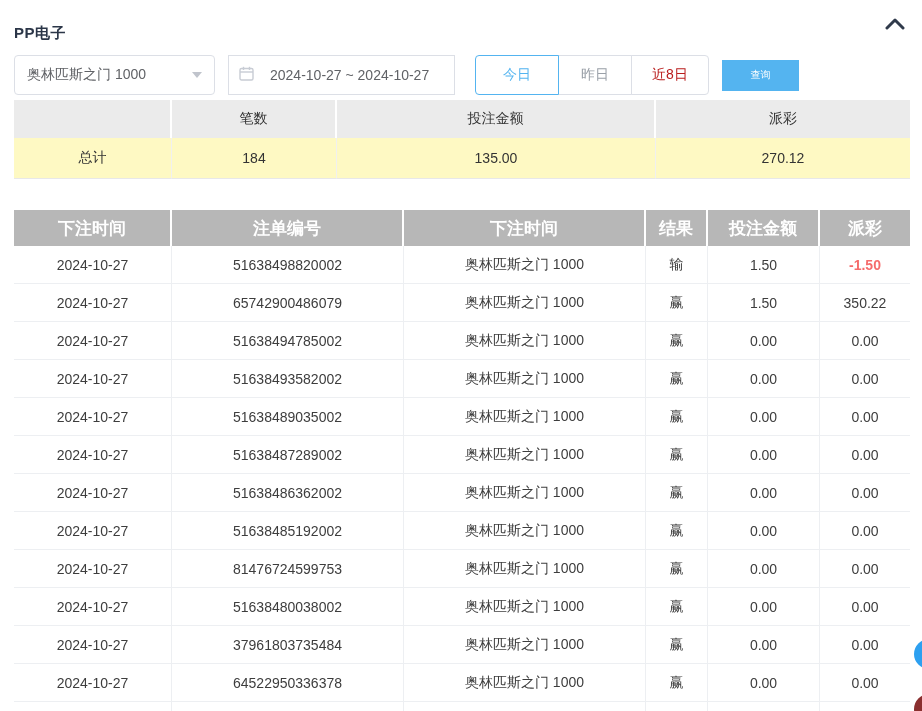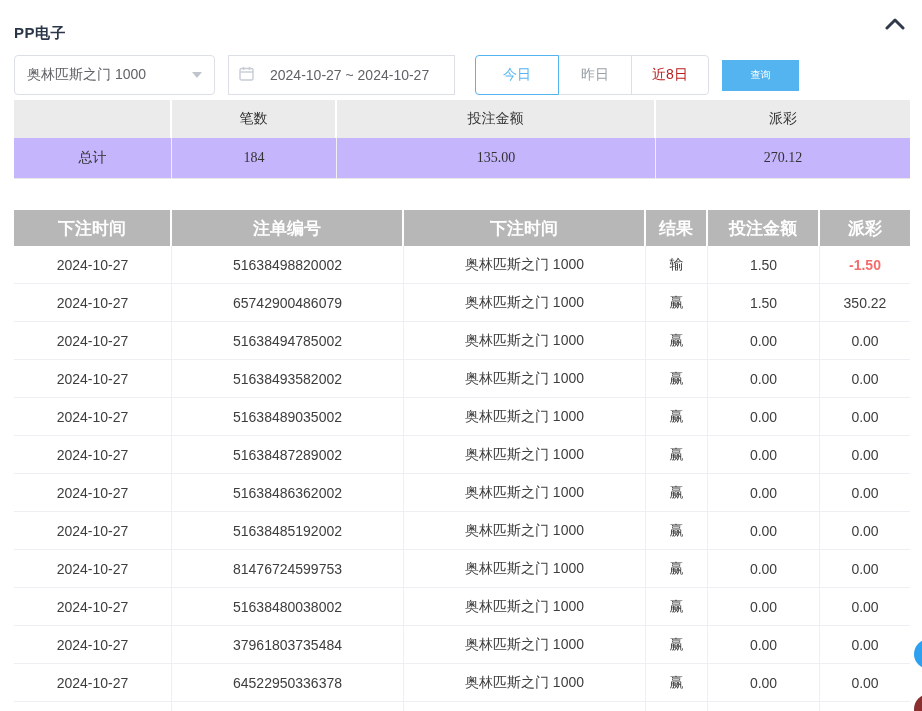--- a/index.html
+++ b/index.html
@@ -36,21 +36,21 @@
 
   
   table { border-collapse:separate; border-spacing:0; table-layout:fixed; width:896px; }
   td, th { text-align:center; overflow:hidden; white-space:nowrap; }
 
   .summary-table { position:absolute; left:14px; top:100px; }
   .summary-table th { height:38px; background:#ebebeb; font-size:14px; font-weight:normal;
     color:#333; border-right:2px solid #fff; }
   .summary-table th:last-child { border-right:none; }
   .summary-table td { height:41px; font-size:14px; color:#333;
-    border-bottom:1px solid #e8e8e8; border-right:1px solid #f0f0f0; background:#c4b5fd;font-family:Liberation Serif, serif; }
+    border-bottom:1px solid #e8e8e8; border-right:1px solid #f0f0f0; background:#fef9c3; }
   .summary-table td:last-child { border-right:none; }
 
   .detail-table { position:absolute; left:14px; top:210px; }
   .detail-table th { height:36px; background:#b7b7b7; color:#fff; font-size:17px;
     font-weight:bold; border-right:2px solid #fff; }
   .detail-table th:last-child { border-right:none; }
   .detail-table td { height:38px; font-size:14px; color:#3d3d3d; background:#fff;
     border-bottom:1px solid #edeff2; border-right:1px solid #edeff2; }
   .detail-table td:last-child { border-right:none; }
   .detail-table td.neg { color:#f56c6c;font-weight:bold; }

